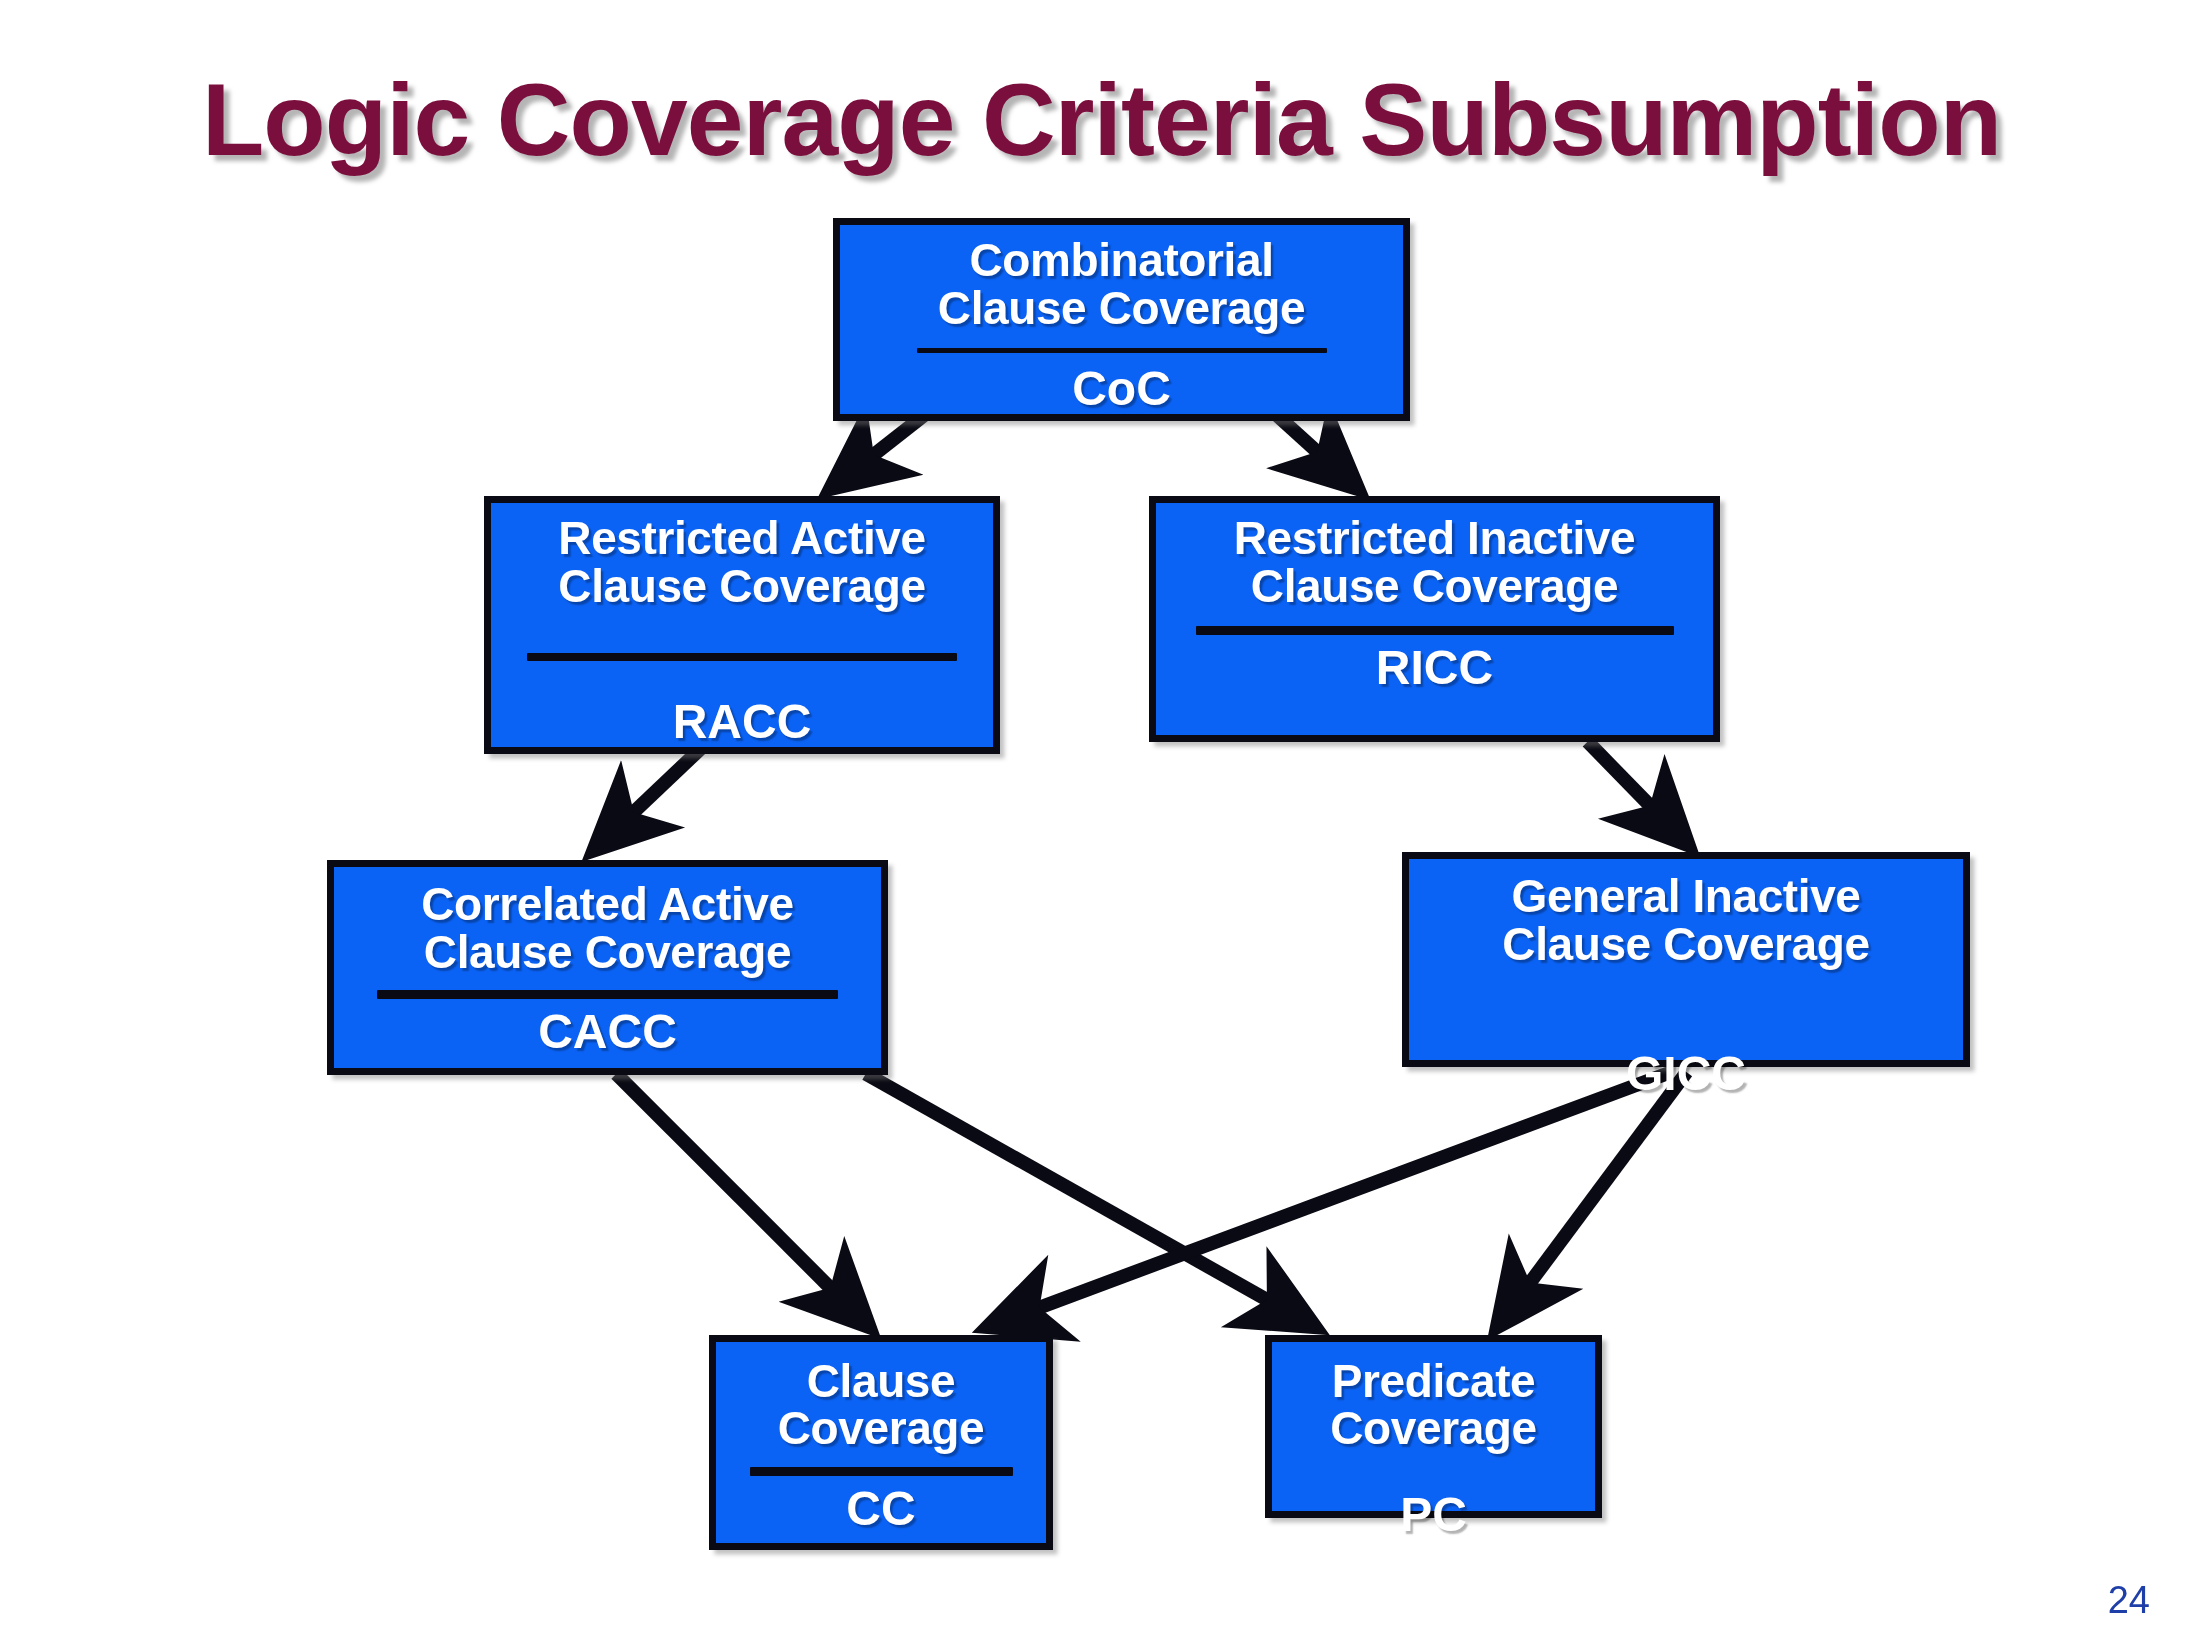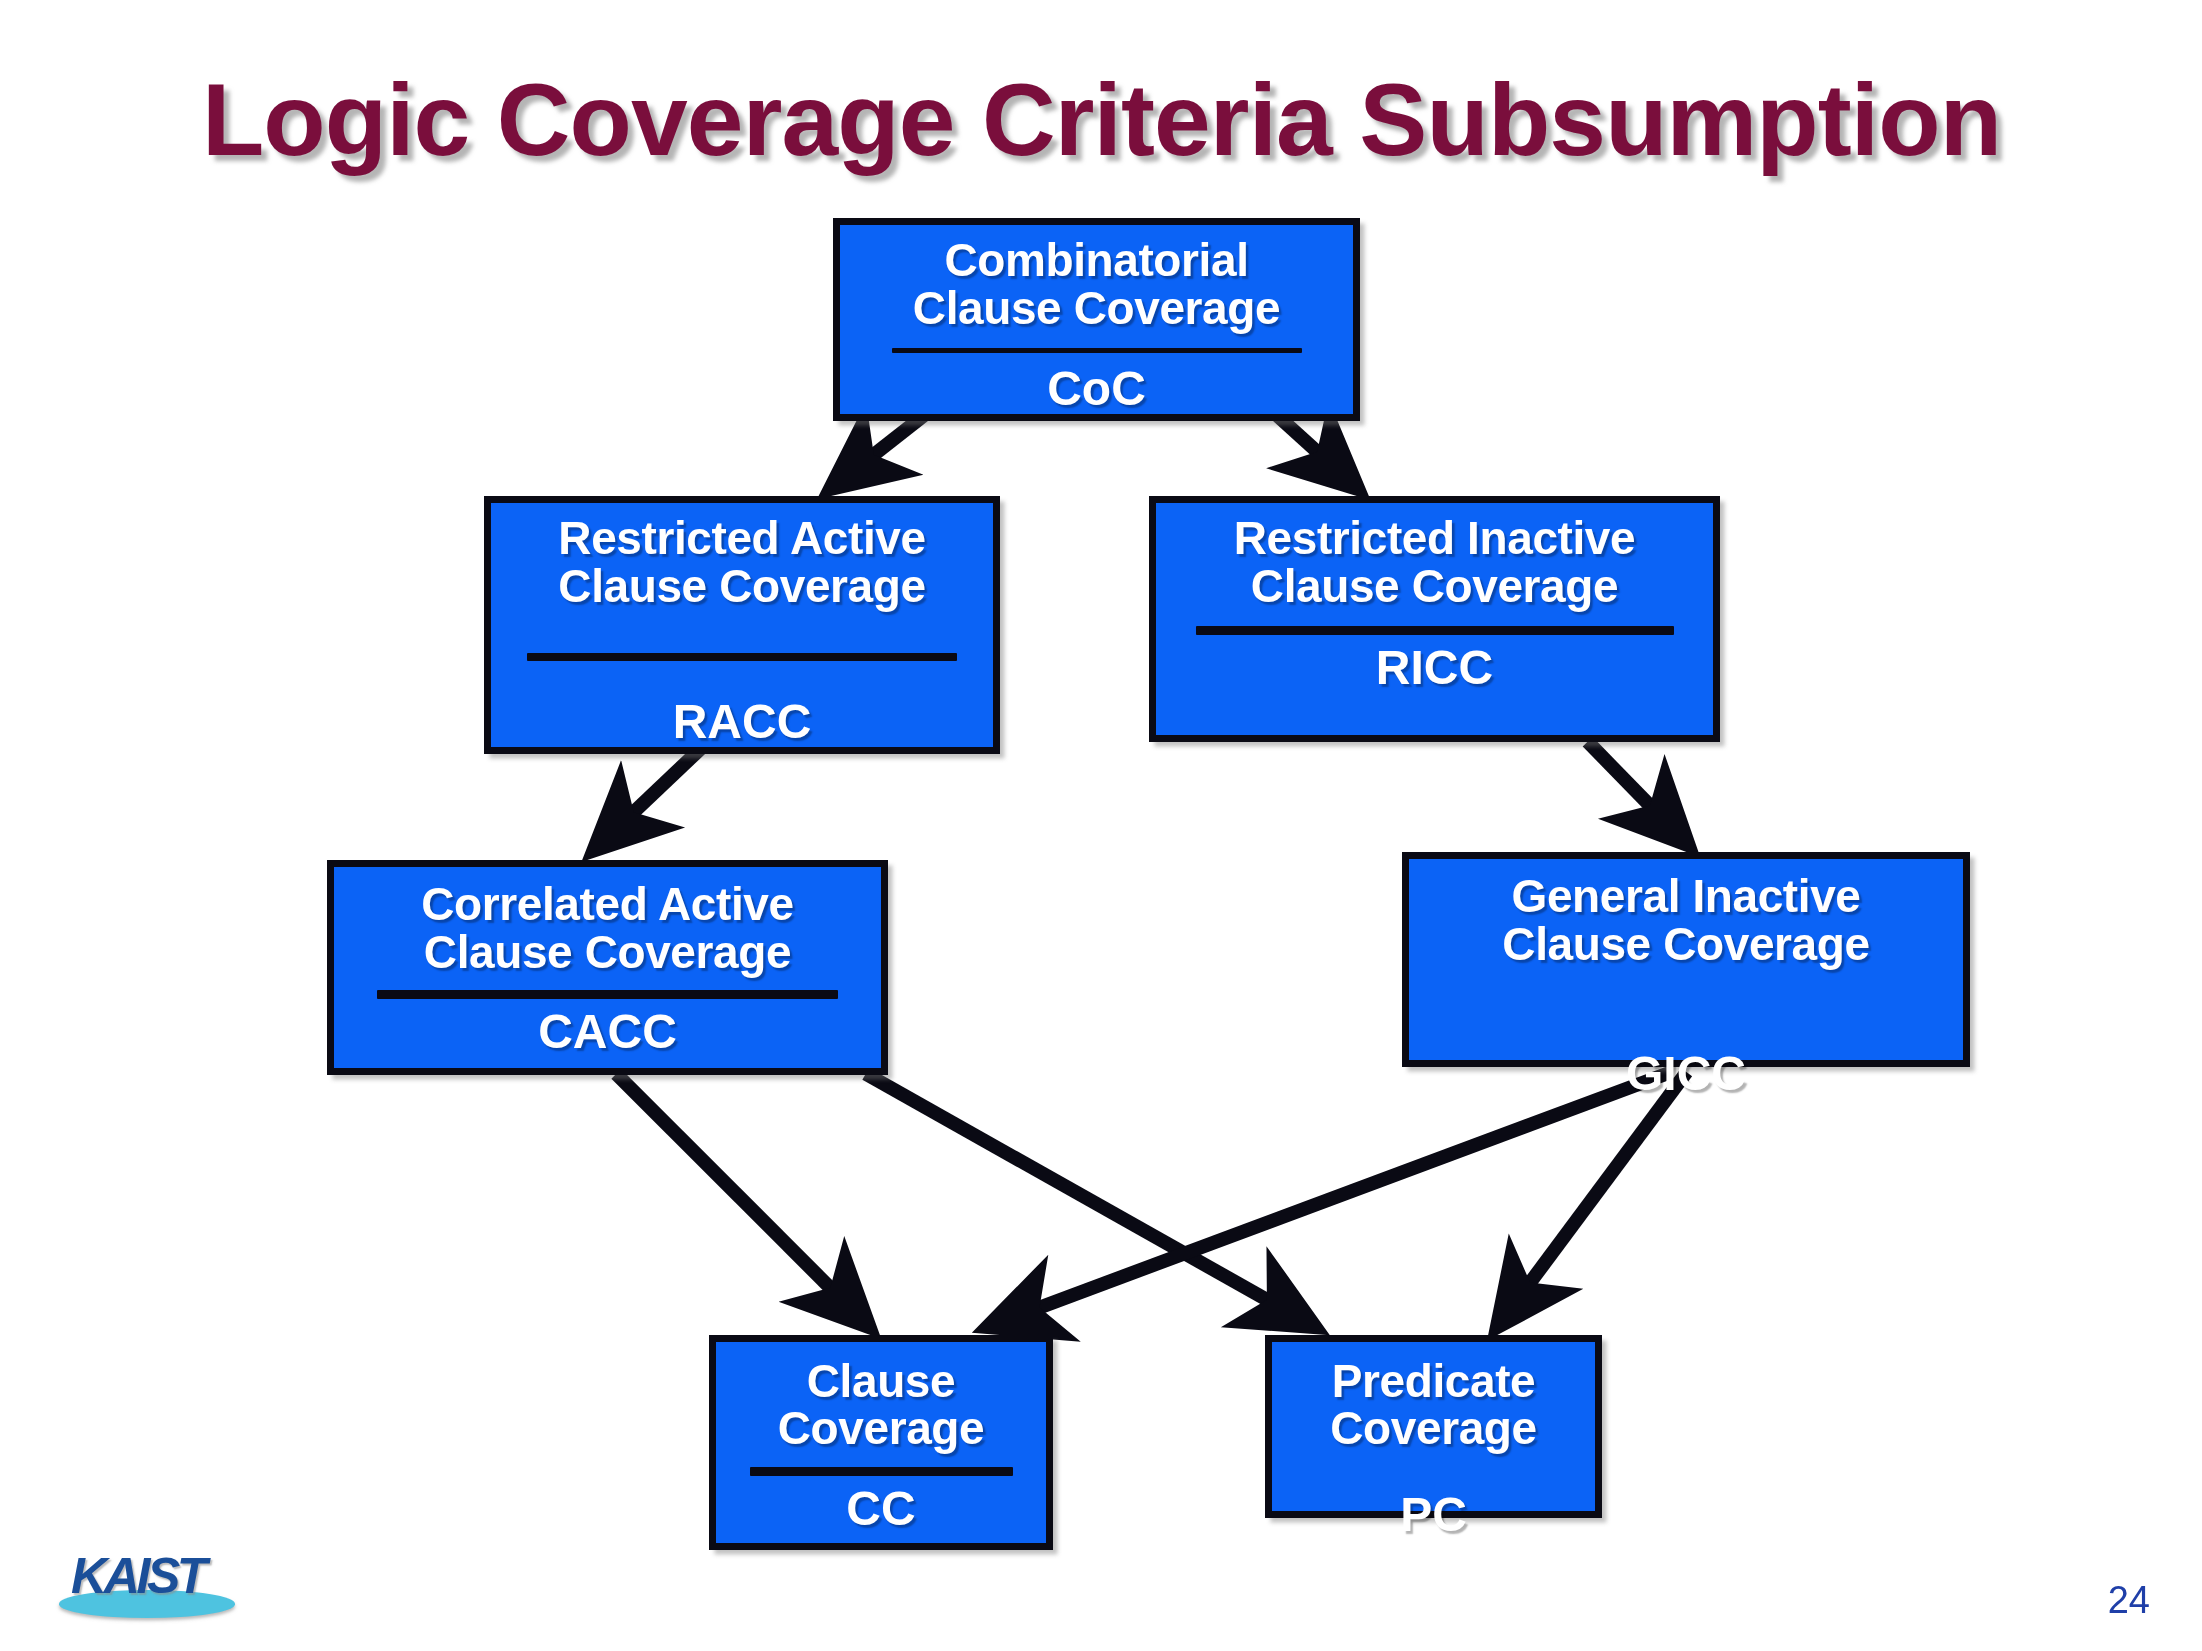--- a/index.html
+++ b/index.html
@@ -74,21 +74,21 @@
   .node-abbr {
     font-family: "Liberation Sans", sans-serif;
     font-weight: bold;
     font-size: 48px;
     line-height: 1.05;
     text-align: center;
     text-shadow: 2.6px 2.6px 1.7px rgba(0,0,0,0.30);
   }
 
   
-  #node-coc  { left: 833px;  top: 218px;  width: 527px;  height: 203px; padding-top: 12px; }
+  #node-coc  { left: 833px;  top: 218px;  width: 577px;  height: 203px; padding-top: 12px; }
   #node-coc  .node-rule { width: 410px; margin-top: 15.5px; }
   #node-coc  .node-abbr { margin-top: 10.3px; }
 
   #node-racc { left: 484px;  top: 496px;  width: 516px;  height: 258px; padding-top: 12px; justify-content: space-between; }
   #node-racc .node-rule { width: 430px; margin-top: 15.5px; }
   #node-racc .node-abbr { margin-top: 8.6px; }
 
   #node-ricc { left: 1149px; top: 496px;  width: 571px;  height: 246px; padding-top: 12px; }
   #node-ricc .node-rule { width: 478px; margin-top: 15.5px; }
   #node-ricc .node-abbr { margin-top: 8.6px; }
@@ -217,21 +217,17 @@
     <div class="node-abbr">CC</div>
   </div>
 
   <div class="node" id="node-pc">
     <div class="node-name">Predicate
 Coverage</div>
     <div class="node-rule"></div>
     <div class="node-abbr">PC</div>
   </div>
 
-  <div id="kaist-logo">
-    <div class="kaist-ellipse"></div>
-    <div class="kaist-word">KAIST</div>
-  </div>
 
   <div id="page-number">24</div>
 
 </div>
 
 
 </body></html>

